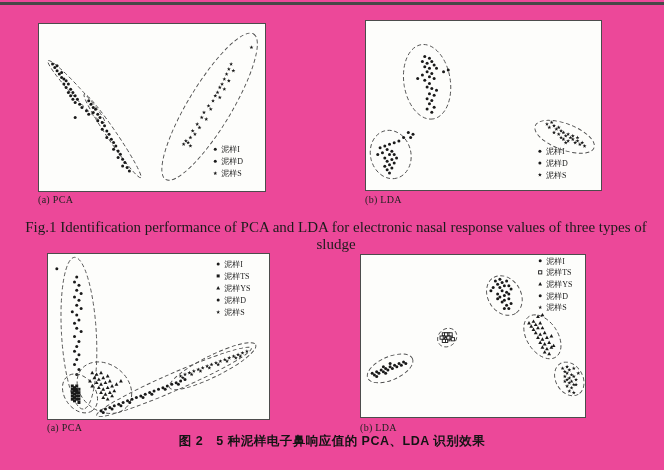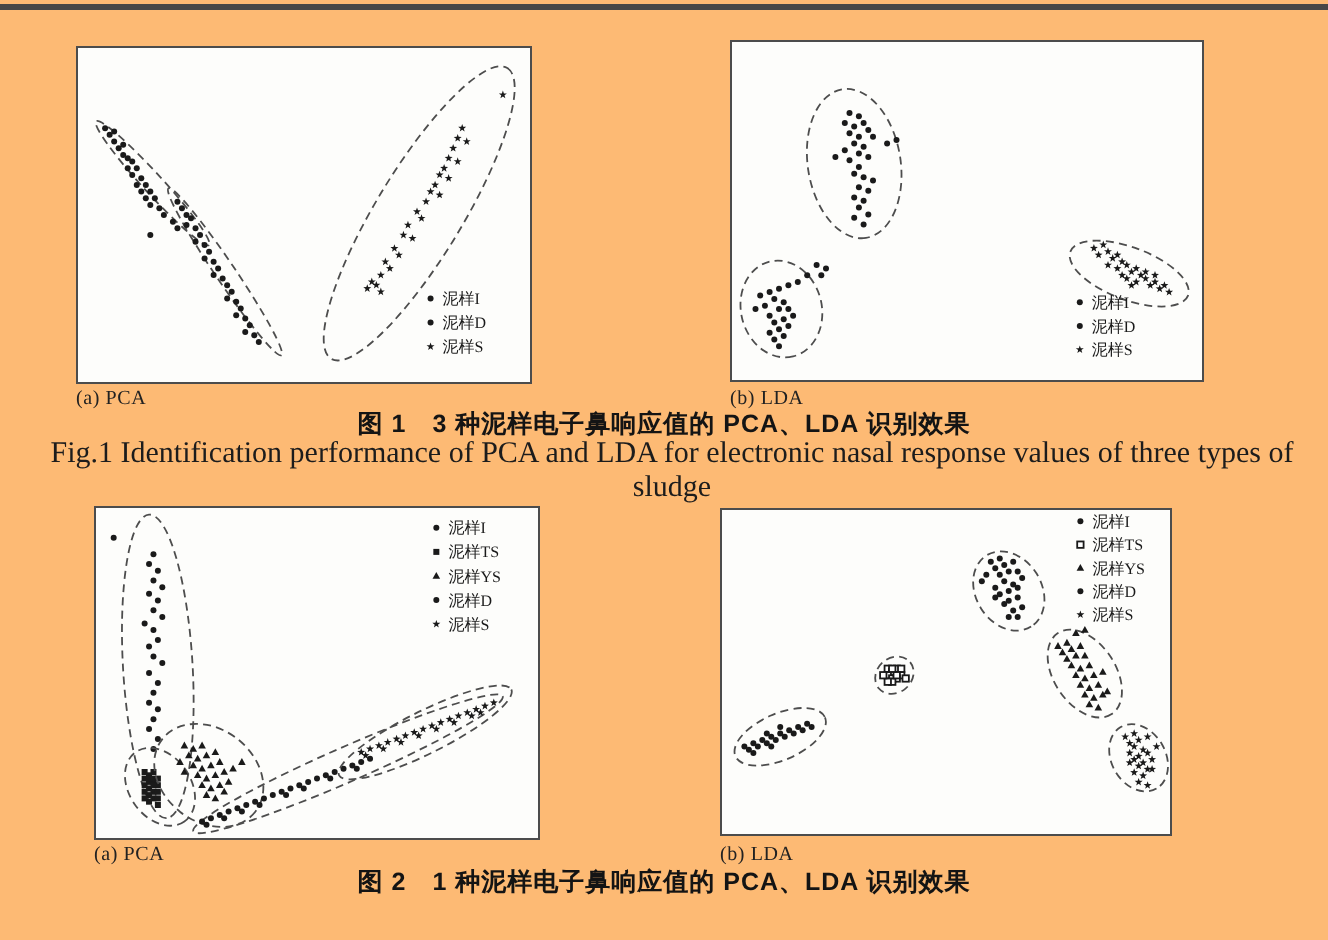--- a/index.html
+++ b/index.html
@@ -1,18 +1,18 @@
 <!DOCTYPE html>
 <html><head>
 <meta charset="utf-8">
 <style>
   html,body{margin:0;padding:0;background:#e9e9e7;}
   .page{
     position:relative;width:664px;height:470px;margin:0 auto;
-    background:#fdba74;overflow:hidden;
+    background:#ec4899;overflow:hidden;
     font-family:"Liberation Serif", serif;color:#1a1a1a;
   }
   .top-rule{position:absolute;left:0;top:2px;width:664px;height:3px;background:#474747;}
   .panel{
     position:absolute;background:#fdfdfb;
     border:1.5px solid #4c4c4c;box-sizing:border-box;
   }
   .panel svg{display:block;}
   .panel svg text{font-family:"Liberation Serif", serif;}
   .panel-label{
@@ -227,21 +227,20 @@
         <circle cx="173.9" cy="130.13" r="1.5" fill="#1a1a1a"></circle>
         <text x="179.9" y="132.9" font-size="8" fill="#1a1a1a">泥样I</text>
         <circle cx="173.9" cy="141.96" r="1.5" fill="#1a1a1a"></circle>
         <text x="179.9" y="144.8" font-size="8" fill="#1a1a1a">泥样D</text>
         <path d="M173.90 151.69L174.40 153.10L175.90 153.14L174.71 154.05L175.13 155.49L173.90 154.64L172.67 155.49L173.09 154.05L171.90 153.14L173.40 153.10Z" fill="#1a1a1a"></path>
         <text x="179.9" y="156.6" font-size="8" fill="#1a1a1a">泥样S</text>
       </svg>
     </div>
   <div class="panel-label f1a-label">(a) PCA</div>
   <div class="panel-label f1b-label">(b) LDA</div>
-  <div class="cap-cn f1-cn">图 1　3 种泥样电子鼻响应值的 PCA、LDA 识别效果</div>
   <div class="cap-en f1-en">Fig.1   Identification performance of PCA and LDA for electronic nasal response values of three types of sludge</div>
 
   <div class="panel f2a-panel">
       <svg viewBox="0 0 221 165" width="100%" height="100%">
         <ellipse cx="30.9" cy="79.2" rx="76.0" ry="17.4" transform="rotate(86.7 30.9 79.2)" fill="none" stroke="#4d4d4d" stroke-width="0.9" stroke-dasharray="4 2.6"></ellipse>
         <circle cx="8.84" cy="14.85" r="1.5" fill="#1a1a1a"></circle>
         <circle cx="28.73" cy="23.1" r="1.5" fill="#1a1a1a"></circle>
         <circle cx="26.52" cy="28.05" r="1.5" fill="#1a1a1a"></circle>
         <circle cx="30.94" cy="31.35" r="1.5" fill="#1a1a1a"></circle>
         <circle cx="28.73" cy="36.3" r="1.5" fill="#1a1a1a"></circle>
@@ -502,14 +501,14 @@
         <path d="M179.20000000000002 26.997999999999998L181.10000000000002 30.397999999999996L177.3 30.397999999999996Z" fill="#1a1a1a"></path>
         <text x="185.2" y="31.8" font-size="8" fill="#1a1a1a">泥样YS</text>
         <circle cx="179.20000000000002" cy="40.662" r="1.5" fill="#1a1a1a"></circle>
         <text x="185.2" y="43.5" font-size="8" fill="#1a1a1a">泥样D</text>
         <path d="M179.20 50.23L179.70 51.64L181.20 51.68L180.01 52.59L180.43 54.02L179.20 53.18L177.97 54.02L178.39 52.59L177.20 51.68L178.70 51.64Z" fill="#1a1a1a"></path>
         <text x="185.2" y="55.1" font-size="8" fill="#1a1a1a">泥样S</text>
       </svg>
     </div>
   <div class="panel-label f2a-label">(a) PCA</div>
   <div class="panel-label f2b-label">(b) LDA</div>
-  <div class="cap-cn f2-cn">图 2　1 种泥样电子鼻响应值的 PCA、LDA 识别效果</div>
+  <div class="cap-cn f2-cn">图 2　5 种泥样电子鼻响应值的 PCA、LDA 识别效果</div>
 </div>
 
 </body></html>

